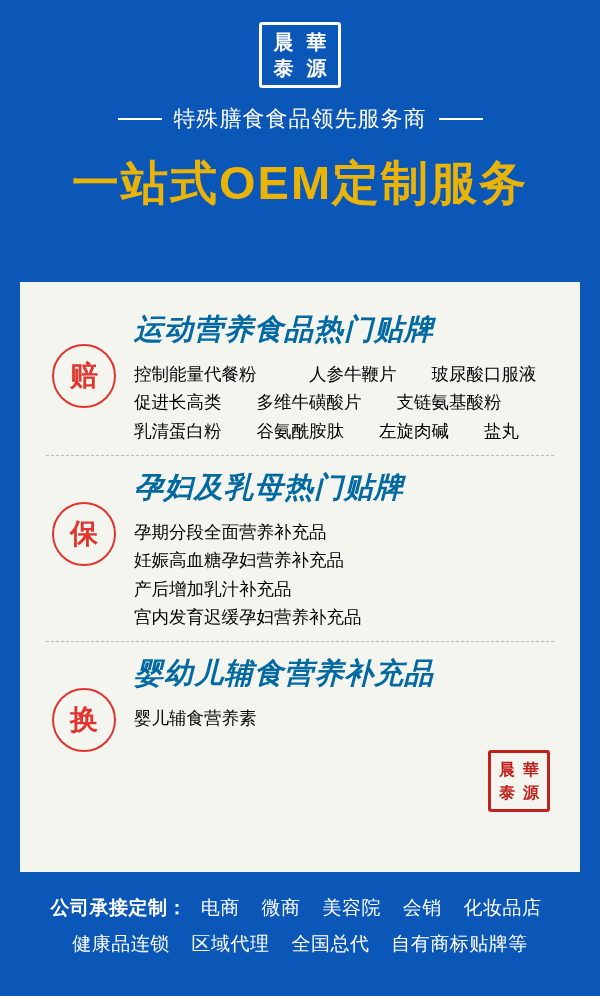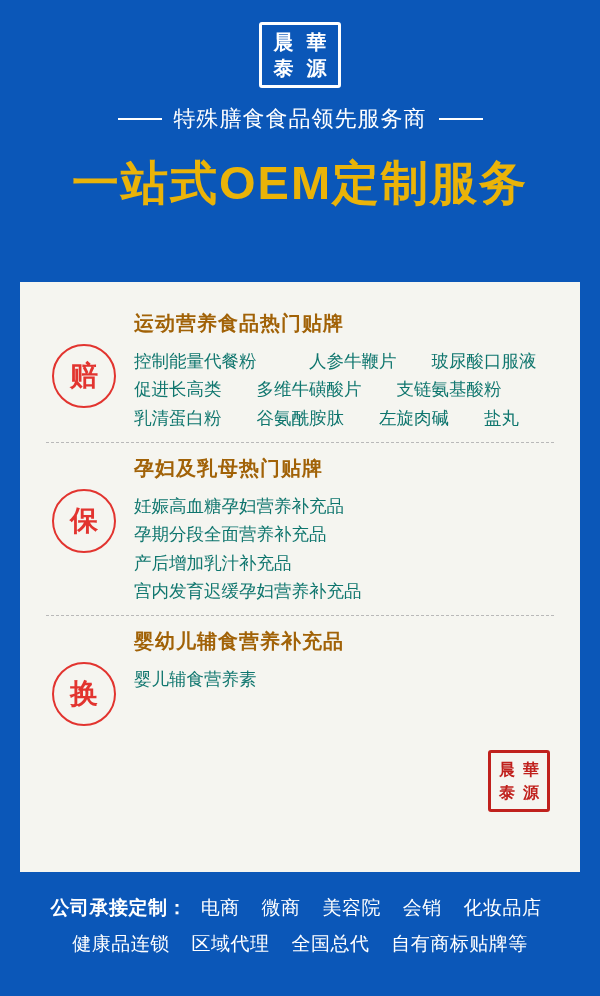--- a/index.html
+++ b/index.html
@@ -105,28 +105,29 @@
     font-weight: bold;
     display: flex;
     align-items: center;
     justify-content: center;
     margin: 34px 18px 0 14px;
     font-family: "DejaVu Sans", sans-serif;
   }
 
   .sec-body { flex: 1; }
   .sec-title {
-    color: #a16207;
-    font-size: 20px;
+    color: #0369a1;
+    font-size: 29px;
     font-weight: bold;
     letter-spacing: 1px;
     margin-bottom: 10px;
+    font-style: italic;
   }
   .sec-lines {
-    color: #0f766e;
+    color: #000000;
     font-size: 17.5px;
     line-height: 1.62;
     white-space: nowrap;
   }
   .sec-lines .line { display: block; }
 
   
   .card-stamp {
     position: absolute;
     right: 30px;
@@ -209,22 +210,22 @@
     </div>
   </div>
 
   <div class="divider"></div>
 
   <div class="section">
     <div class="seal">保</div>
     <div class="sec-body">
       <div class="sec-title">孕妇及乳母热门贴牌</div>
       <div class="sec-lines">
+        <span class="line">孕期分段全面营养补充品</span>
         <span class="line">妊娠高血糖孕妇营养补充品</span>
-        <span class="line">孕期分段全面营养补充品</span>
         <span class="line">产后增加乳汁补充品</span>
         <span class="line">宫内发育迟缓孕妇营养补充品</span>
       </div>
     </div>
   </div>
 
   <div class="divider"></div>
 
   <div class="section">
     <div class="seal">换</div>

